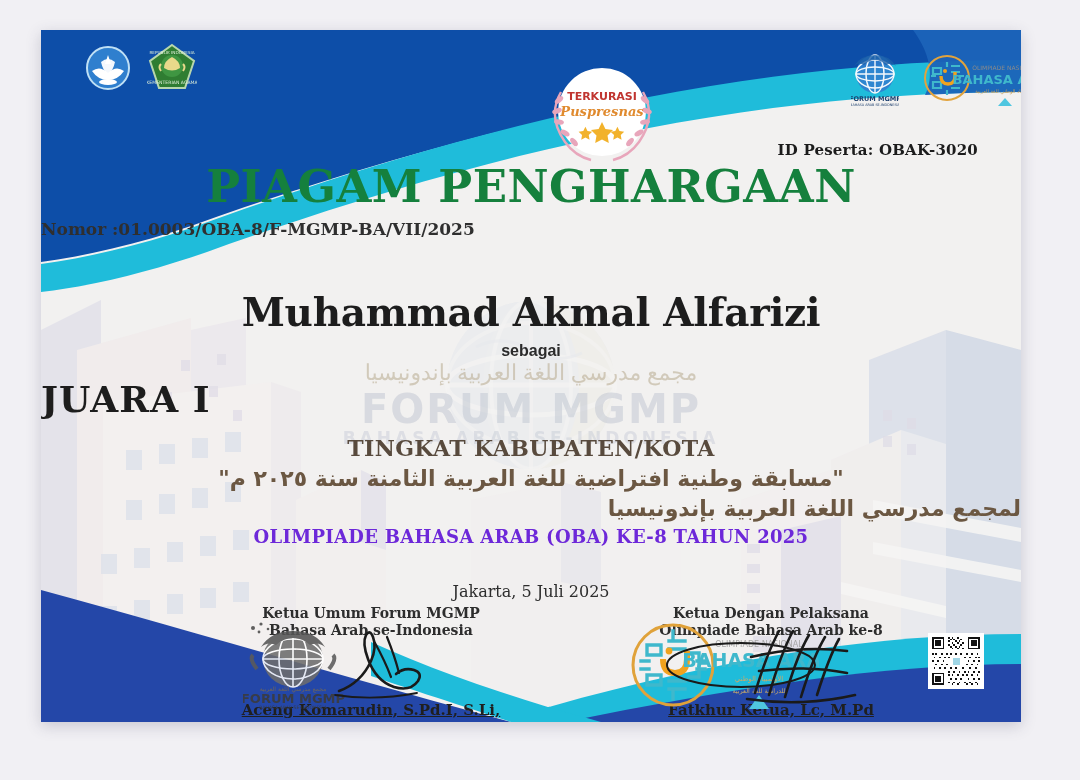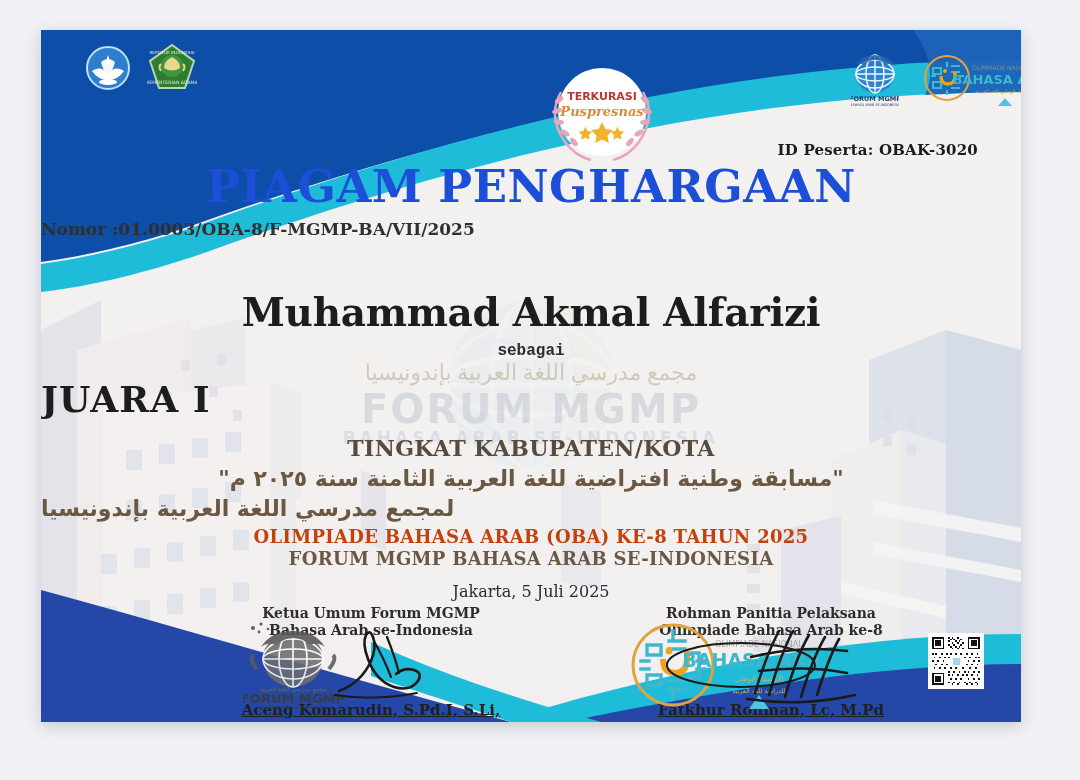--- a/index.html
+++ b/index.html
@@ -44,66 +44,66 @@
   }
 
   
   .swoosh{position:absolute;inset:0;}
 
   
   .content{position:absolute;inset:0;}
   .ttl{
     position:absolute;left:0;right:0;top:130px;text-align:center;
     font-family:"DejaVu Serif", serif;font-weight:700;
-    font-size:45px;letter-spacing:.5px;color:#1d4ed8;
+    font-size:45px;letter-spacing:.5px;color:#15803d;
   }
   .nomor{
     position:absolute;left:0;right:0;top:189px;text-align:left;
     font-family:"DejaVu Serif", serif;font-weight:700;
     font-size:17px;color:#2f2f2f;
   }
   .dengan{
     position:absolute;left:0;right:0;top:222px;text-align:center;
     font-family:"DejaVu Sans", sans-serif;font-weight:700;
     font-size:19px;color:#2f2f2f;
   }
   .nama{
     position:absolute;left:0;right:0;top:259px;text-align:center;
     font-family:"DejaVu Serif", serif;font-weight:700;
     font-size:39px;letter-spacing:-.3px;color:#1d1d1d;
   }
   .sebagai{
     position:absolute;left:0;right:0;top:312px;text-align:center;
-    font-family:Liberation Mono, monospace;font-weight:700;
+    font-family:Liberation Sans, sans-serif;font-weight:700;
     font-size:16px;color:#2b2b2b;
   }
   .juara{
     position:absolute;left:0;right:0;top:348px;text-align:left;
     font-family:"DejaVu Serif", serif;font-weight:700;
     font-size:36px;letter-spacing:1px;color:#1d1d1d;
   }
   .tingkat{
     position:absolute;left:0;right:0;top:405px;text-align:center;
     font-family:"DejaVu Serif", serif;font-weight:700;
     font-size:22px;letter-spacing:.4px;color:#584a3d;
   }
   .ar1{
     position:absolute;left:0;right:0;top:436px;text-align:center;
     font-family:"DejaVu Sans", sans-serif;font-weight:700;
     font-size:22px;color:#6b5742;direction:rtl;
   }
   .ar2{
-    position:absolute;left:0;right:0;top:466px;text-align:left;
+    position:absolute;left:0;right:0;top:466px;text-align:right;
     font-family:"DejaVu Sans", sans-serif;font-weight:700;
     font-size:22px;color:#6b5742;direction:rtl;
   }
   .ol1{
     position:absolute;left:0;right:0;top:496px;text-align:center;
     font-family:"DejaVu Serif", serif;font-weight:700;
-    font-size:18px;letter-spacing:.3px;color:#c2410c;
+    font-size:18px;letter-spacing:.3px;color:#6d28d9;
   }
   .ol2{
     position:absolute;left:0;right:0;top:518px;text-align:center;
     font-family:"DejaVu Serif", serif;font-weight:700;
     font-size:18px;letter-spacing:.3px;color:#6b5742;
   }
   .tempat{
     position:absolute;left:0;right:0;top:552px;text-align:center;
     font-family:"DejaVu Serif", serif;font-weight:400;
     font-size:16px;color:#2d2d2d;
@@ -329,21 +329,20 @@
     <div class="content">
       <div class="ttl">PIAGAM PENGHARGAAN</div>
       <div class="nomor">Nomor :01.0003/OBA-8/F-MGMP-BA/VII/2025</div>
       <div class="nama">Muhammad Akmal Alfarizi</div>
       <div class="sebagai">sebagai</div>
       <div class="juara">JUARA I</div>
       <div class="tingkat">TINGKAT KABUPATEN/KOTA</div>
       <div class="ar1">"مسابقة وطنية افتراضية للغة العربية الثامنة سنة ٢٠٢٥ م"</div>
       <div class="ar2">لمجمع مدرسي اللغة العربية بإندونيسيا</div>
       <div class="ol1">OLIMPIADE BAHASA ARAB (OBA) KE-8 TAHUN 2025</div>
-      <div class="ol2">FORUM MGMP BAHASA ARAB SE-INDONESIA</div>
       <div class="tempat">Jakarta, 5 Juli 2025</div>
       <div class="idpeserta">ID Peserta: OBAK-3020</div>
 
       <div class="sig left">
         <div class="line">Ketua Umum Forum MGMP</div>
         <div class="line">Bahasa Arab se-Indonesia</div>
         <svg class="stamp" style="left:22px;top:14px;" width="110" height="92" viewBox="0 0 110 92">
           <g opacity=".88">
             <circle cx="10" cy="9" r="2" fill="#4a4a4a"></circle>
               <circle cx="18" cy="5" r="1.6" fill="#4a4a4a"></circle>
@@ -367,21 +366,21 @@
         <svg class="scribble" style="left:110px;top:20px;" width="120" height="80" viewBox="0 0 120 80">
           <path d="M8 66 q22 -8 32 -30 q6 -14 2 -24 q-3 -8 -7 -2 q-4 8 2 24 q8 22 26 28 q16 5 24 -6 q5 -8 -4 -11 q-10 -3 -18 4" fill="none" stroke="#1a1a1a" stroke-width="2.6" stroke-linecap="round"></path>
           <path d="M44 18 q10 18 16 34 M56 12 q8 20 12 36" fill="none" stroke="#1a1a1a" stroke-width="2.2" stroke-linecap="round"></path>
           <path d="M4 70 q40 6 82 -2" fill="none" stroke="#1a1a1a" stroke-width="1.8" stroke-linecap="round"></path>
         </svg>
         <div class="name">Aceng Komarudin, S.Pd.I, S.Li, M.Pd.</div>
 
       </div>
 
       <div class="sig right">
-        <div class="line">Rohman Panitia Pelaksana</div>
+        <div class="line">Ketua Dengan Pelaksana</div>
         <div class="line">Olimpiade Bahasa Arab ke-8</div>
         <svg class="stamp" style="left:8px;top:18px;" width="190" height="86" viewBox="0 0 190 86">
           <circle cx="44" cy="42" r="40" fill="none" stroke="#e0a23a" stroke-width="3"></circle>
           <g stroke="#3fb8cc" stroke-width="3.4" fill="none" stroke-linecap="square">
             <path d="M18 22 h14 v10 h-14 z M18 52 h14 v10 h-14 z"></path>
             <path d="M40 18 h16 M40 26 h16 M40 58 h16 M40 66 h16"></path>
             <path d="M12 38 h8 M12 46 h8 M68 38 h8 M68 46 h8"></path>
             <path d="M44 8 v8 M44 68 v8 M60 30 h10 v24 h-10"></path>
           </g>
           <path d="M34 36 q0 14 12 14 q12 0 12 -14 v-8" stroke="#f0a21e" stroke-width="6" fill="none"></path>
@@ -398,21 +397,21 @@
             <path d="M14 80 q12 -40 24 -62"></path>
             <path d="M28 82 q12 -42 24 -64"></path>
             <path d="M44 84 q12 -42 24 -62"></path>
             <path d="M60 84 q12 -40 24 -60"></path>
             <path d="M76 82 q12 -38 22 -56"></path>
             <path d="M10 44 q50 -12 96 -6"></path>
             <path d="M18 58 q48 -6 88 2"></path>
             <path d="M6 86 q56 8 108 -4"></path>
           </g>
         </svg>
-        <div class="name">Fatkhur Rohman, Lc, M.Pd</div>
+        <div class="name">Fatkhur Ketua, Lc, M.Pd</div>
         <div class="nip">ID.180119850001120</div>
       </div>
 
       <svg class="qr" viewBox="0 0 29 29" shape-rendering="crispEdges">
         <rect width="29" height="29" fill="#ffffff"></rect>
         <g fill="#111111">
           <path d="M1 1h7v7h-7z"></path>
             <path d="M2 2h5v5h-5z" fill="#ffffff"></path>
             <path d="M3 3h3v3h-3z"></path>
           <path d="M21 1h7v7h-7z"></path>

